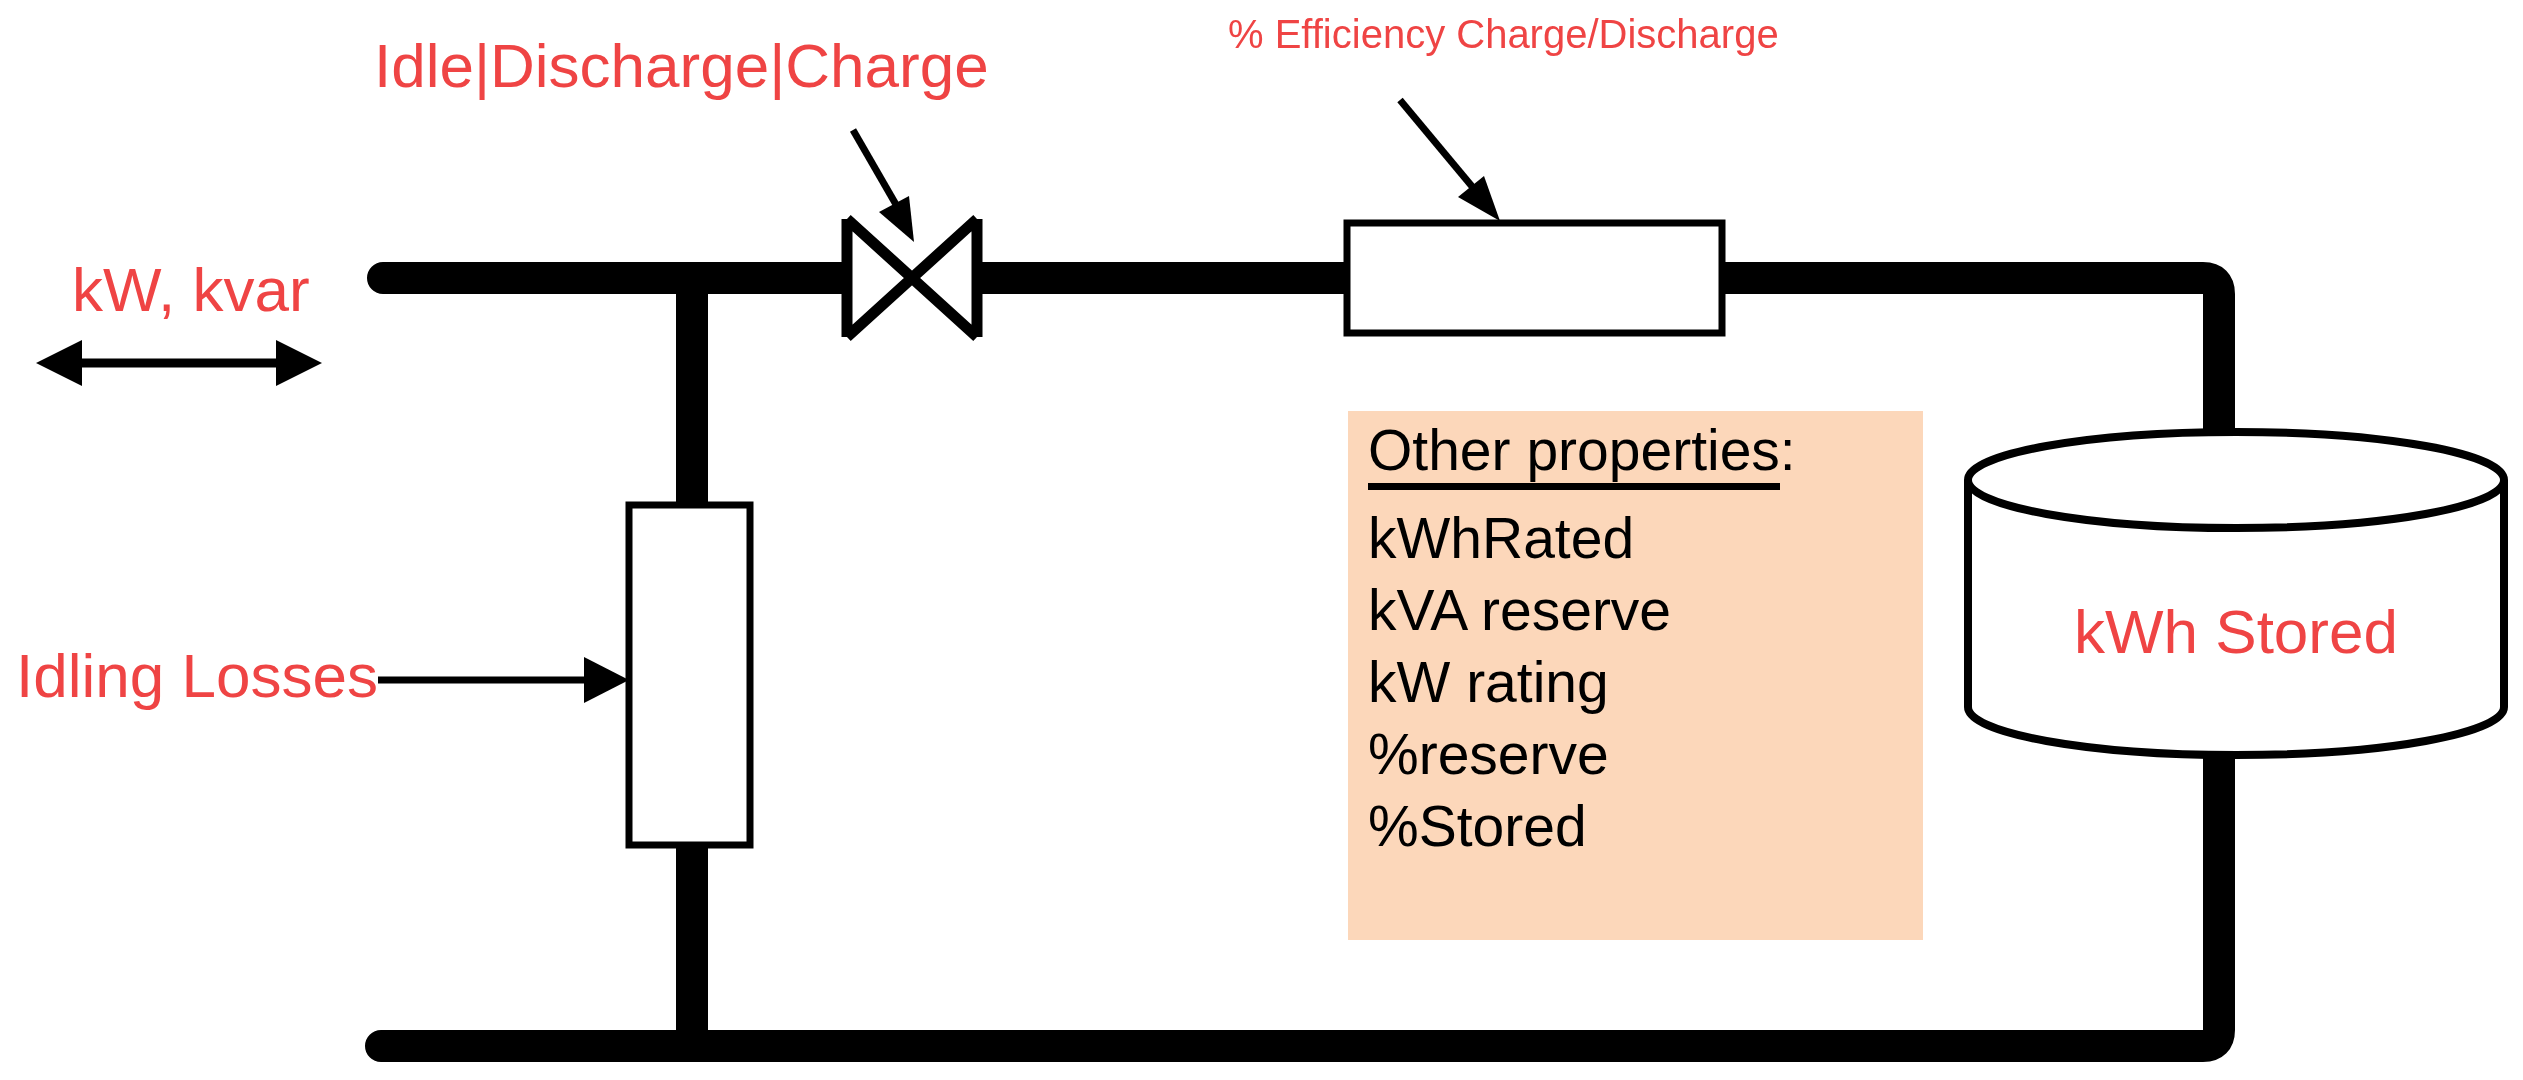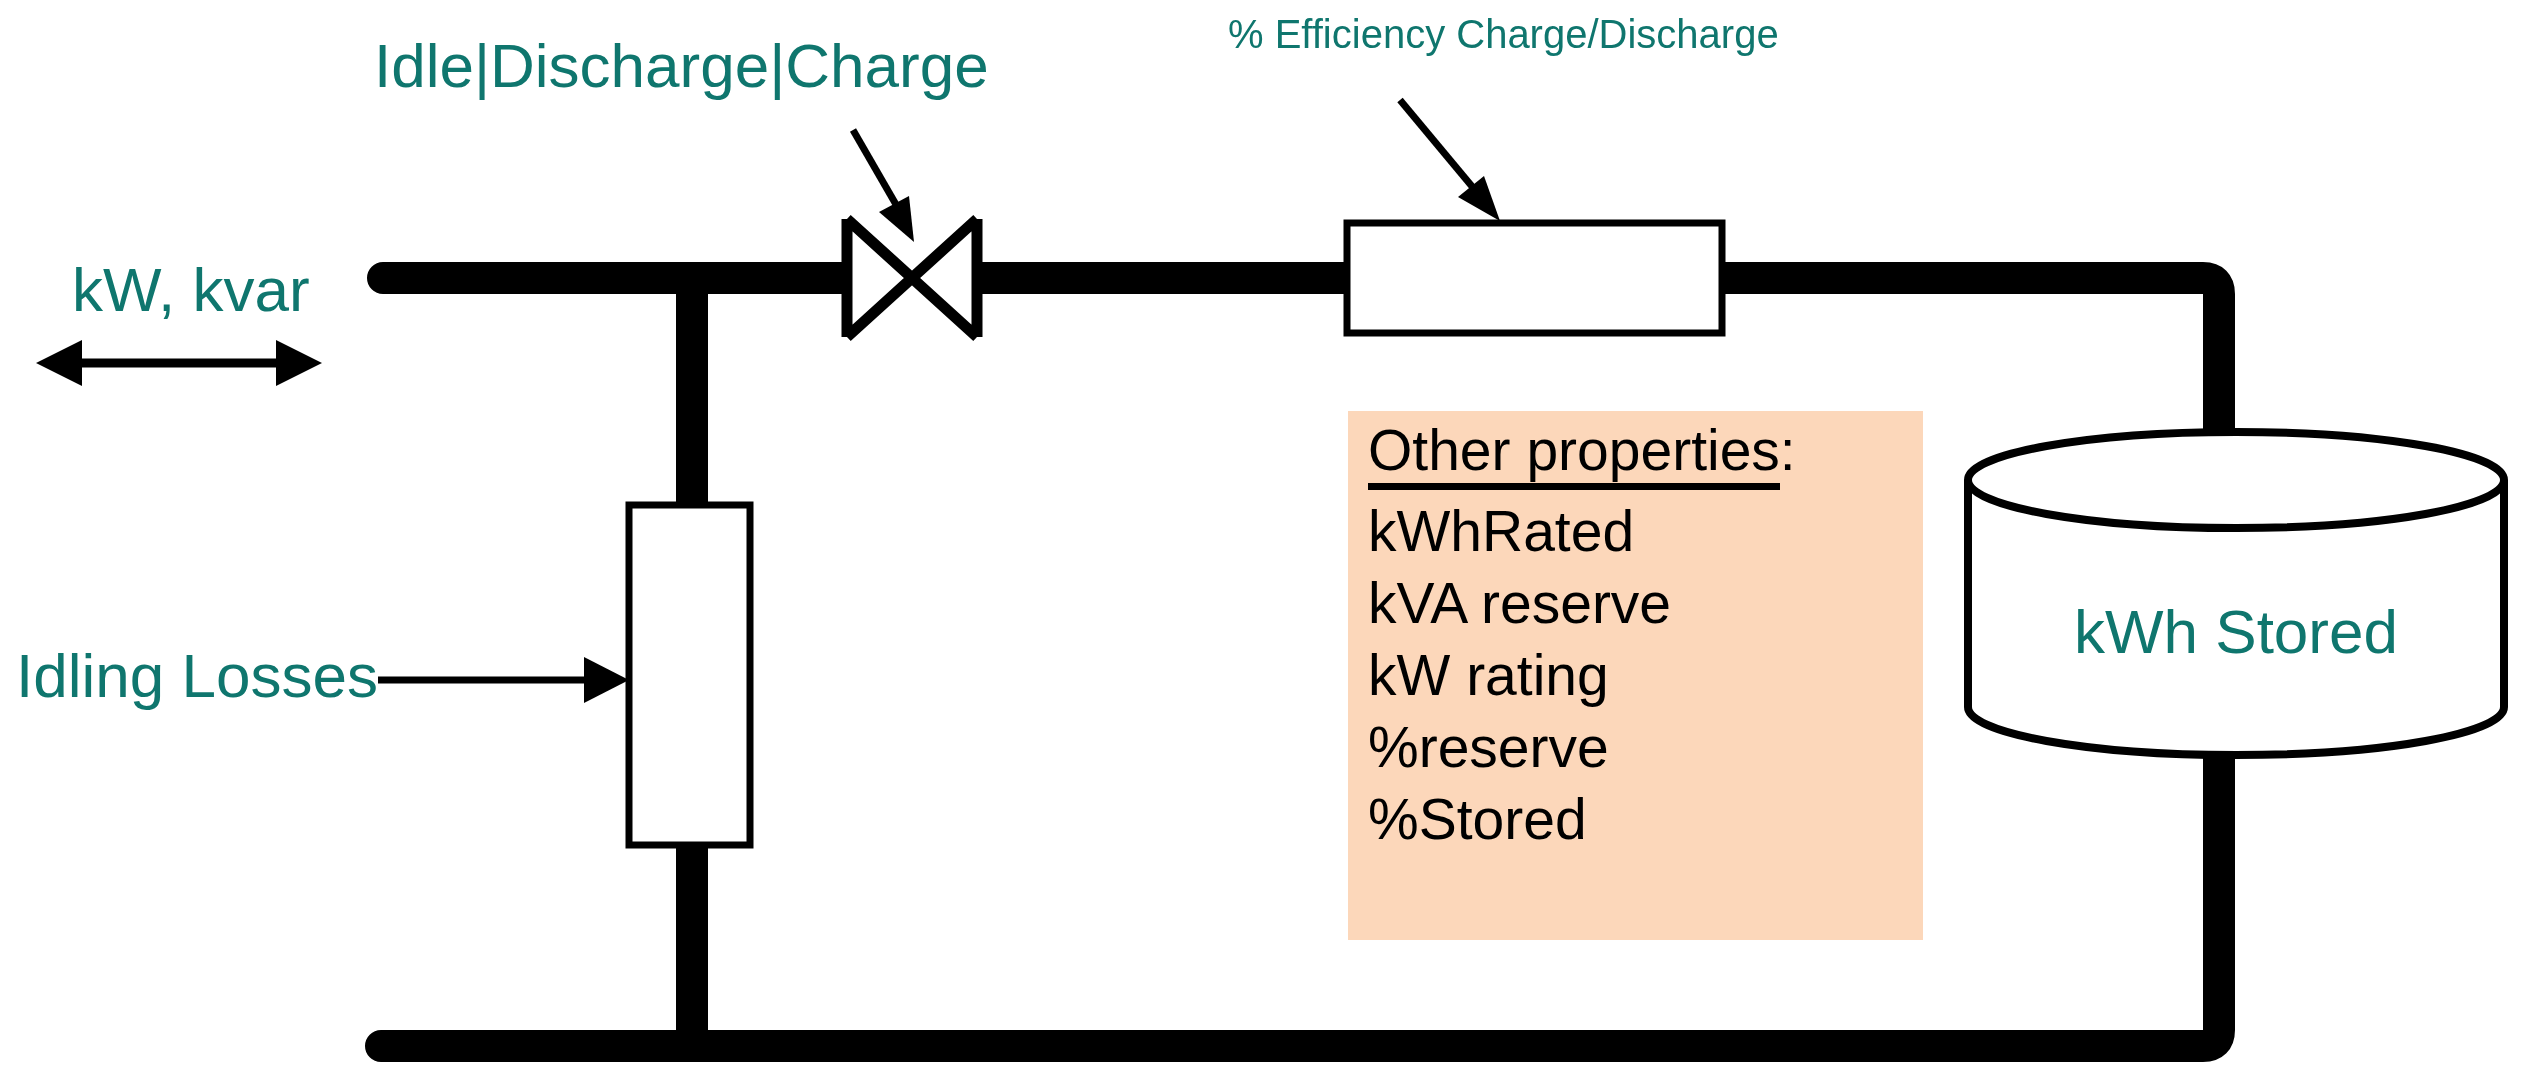--- a/index.html
+++ b/index.html
@@ -19,36 +19,36 @@
   #diagram-svg {
     position: absolute;
     left: 0;
     top: 0;
     width: 2523px;
     height: 1080px;
   }
   .lbl {
     position: absolute;
     white-space: nowrap;
-    color: #0f766e;
+    color: #ef4444;
   }
   #label-mode        { left: 374px;  top: 30px;  font-size: 62px; }
   #label-efficiency  { left: 1228px; top: 12px;  font-size: 40px; }
   #label-power       { left: 72px;   top: 254px; font-size: 62px; }
   #label-idling      { left: 16px;   top: 640px; font-size: 62px; }
   #label-stored      { left: 2000px; top: 596px; width: 472px; text-align: center; font-size: 62px; }
   #props-text {
     position: absolute;
     left: 1368px;
     top: 414px;
     font-size: 57px;
     line-height: 72px;
     color: #000000;
   }
-  #props-heading-line { margin-bottom: 9px; }
+  #props-heading-line { margin-bottom: 16px; }
   #props-heading {
     border-bottom: 7px solid #000000;
     padding-bottom: 1px;
   }
   .props-item { white-space: nowrap; }
 </style>
 </head>
 <body>
 
 <div id="stage">

